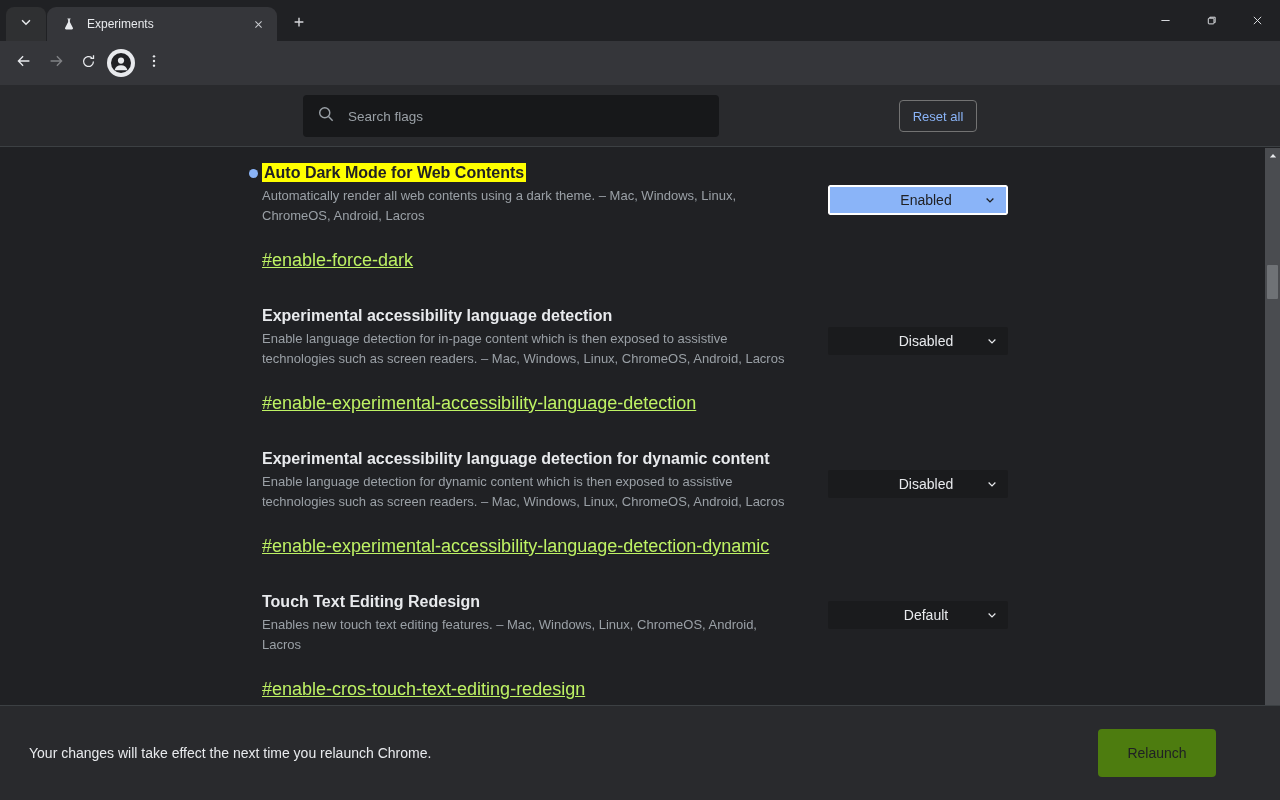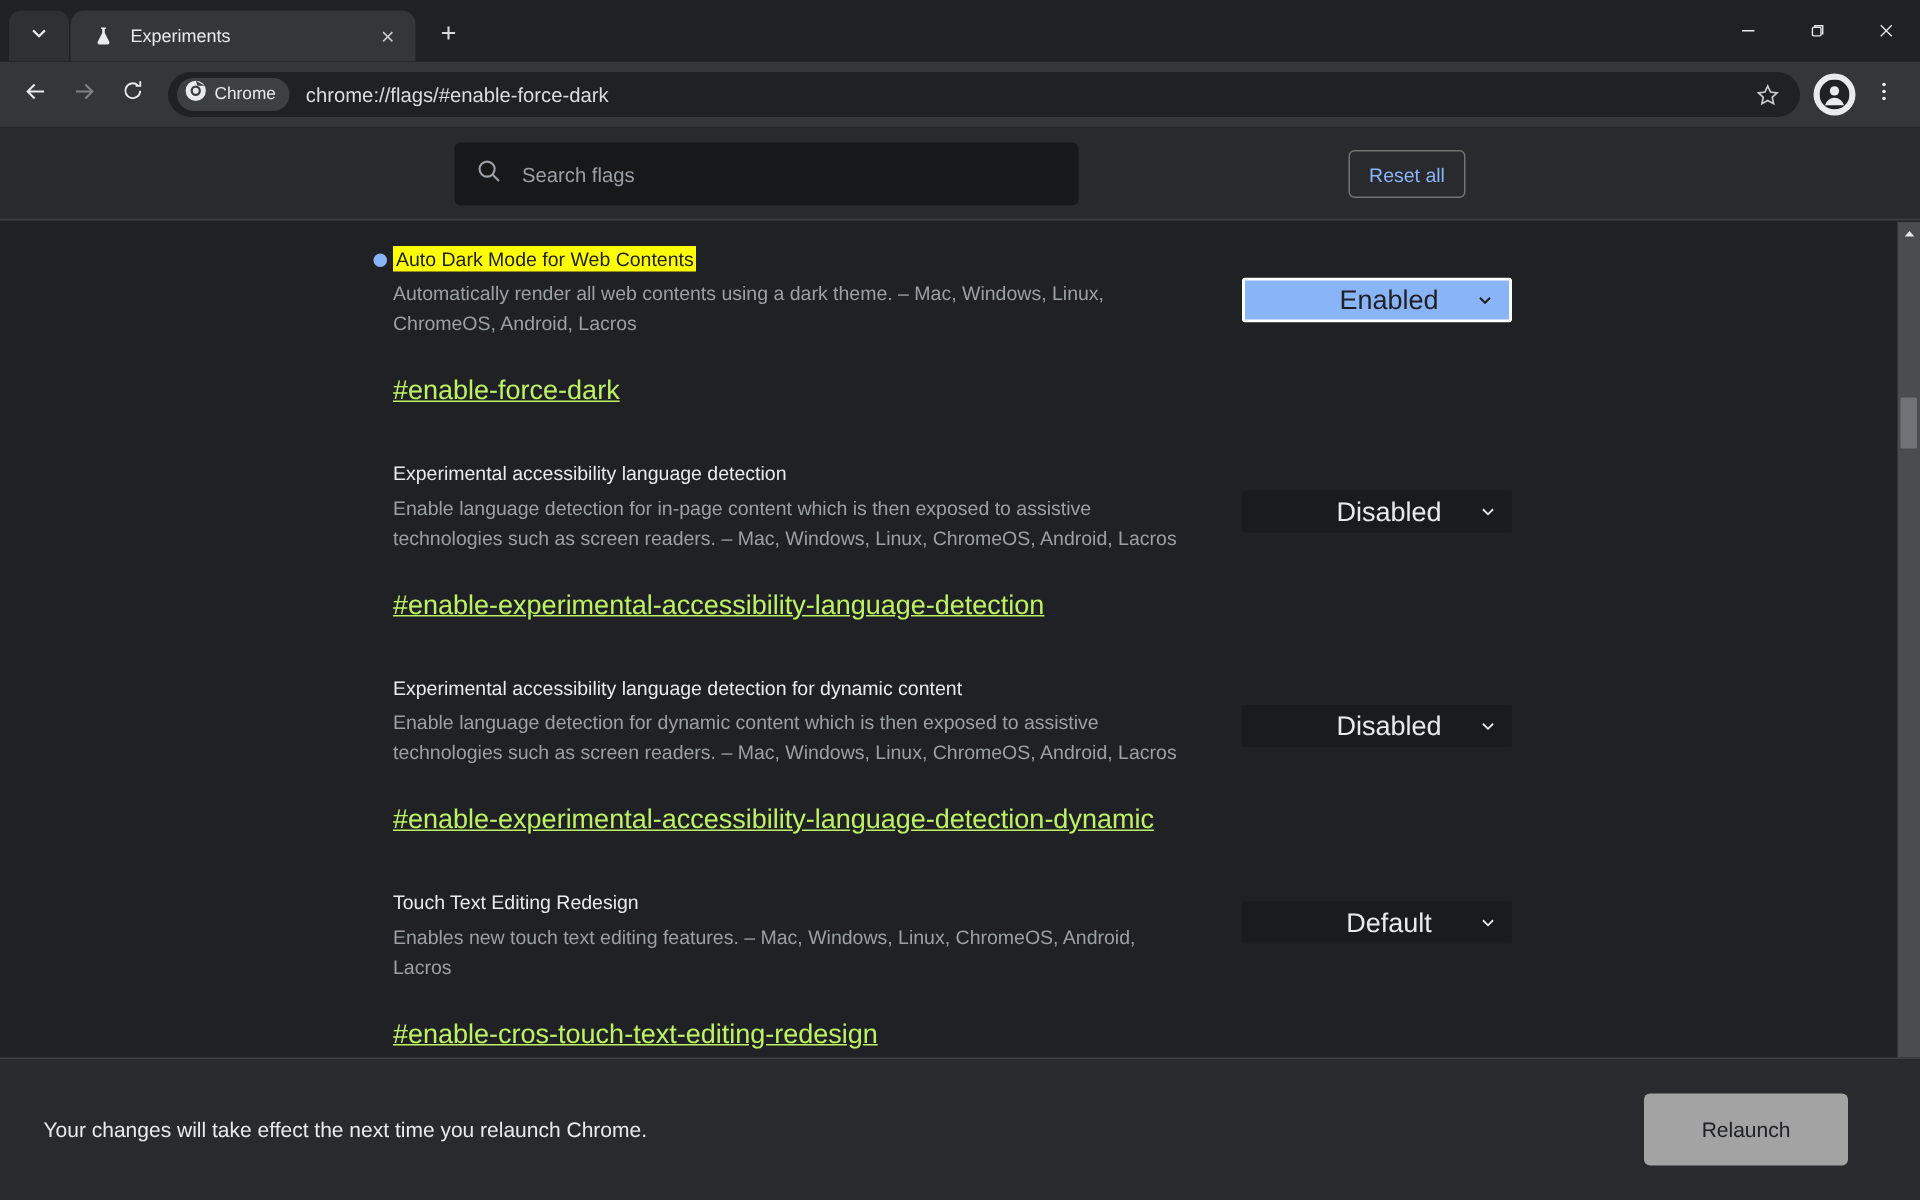--- a/index.html
+++ b/index.html
@@ -195,22 +195,22 @@
     padding: 0 0 0 262px;
     margin-bottom: 0;
     position: relative;
   }
   .flag-left {
     width: 566px;
     flex: 0 0 566px;
     padding: 8px 0 8px 0;
   }
   .flag-title {
-    font-size: 13px;
-    font-weight: normal;
+    font-size: 16px;
+    font-weight: bold;
     color: #e8eaed;
     line-height: 18px;
     display: inline;
     position: relative;
   }
   .flag-title.highlighted {
     background: #ffff00;
     color: #202124;
     padding: 1px 2px;
   }
@@ -244,21 +244,21 @@
     align-items: flex-start;
     justify-content: flex-start;
   }
   .flag-select {
     width: 181px;
     height: 28px;
     background: #1a1b1d;
     color: #e8eaed;
     border: none;
     border-radius: 2px;
-    font-size: 18px;
+    font-size: 14px;
     font-family: "Liberation Sans", sans-serif;
     display: flex; align-items: center; justify-content: center;
     position: relative;
     cursor: pointer;
   }
   .flag-select .sel-label {
     flex: 1 1 auto;
     text-align: center;
     padding-left: 16px;
   }
@@ -335,23 +335,23 @@
     display: flex; align-items: center;
     z-index: 10;
   }
   .relaunch-text {
     margin-left: 29px;
     font-size: 14px;
     color: #e8eaed;
   }
   .relaunch-btn {
     position: absolute;
-    right: 48px;
-    width: 136px; height: 48px;
-    background: #a3a3a3;
+    right: 64px;
+    width: 118px; height: 48px;
+    background: #4d7c0f;
     color: #202124;
     border: none;
     border-radius: 4px;
     font-size: 14px;
     font-family: "Liberation Sans", sans-serif;
     cursor: pointer;
   }
 </style>
 </head>
 <body>
@@ -427,39 +427,20 @@
     </div>
     <div class="tb-icon">
       <span>
         <svg viewBox="0 0 20 20" width="17" height="17" fill="none" stroke="#e8eaed" stroke-width="1.5">
           <path d="M15.8 10 a5.8 5.8 0 1 1 -1.9 -4.3"></path>
           <path d="M15.9 2.6 V6.2 H12.3"></path>
         </svg>
       </span>
     </div>
 
-    <div class="omnibox">
-      <div class="chrome-chip">
-        <span>
-          <svg viewBox="0 0 20 20" width="15" height="15">
-            <circle cx="10" cy="10" r="9" fill="#e8eaed"></circle>
-            <circle cx="10" cy="10" r="4.6" fill="#3c4043"></circle>
-            <circle cx="10" cy="10" r="2.6" fill="#e8eaed"></circle>
-            <path d="M10 1 L18 5.5 L11.5 5.5 Z" fill="#3c4043"></path>
-          </svg>
-        </span>
-        <span class="chrome-chip-label">Chrome</span>
-      </div>
-      <span class="omnibox-url">chrome://flags/#enable-force-dark</span>
-      <span class="omnibox-star tb-icon">
-        <svg viewBox="0 0 20 20" width="17" height="17" fill="none" stroke="#c9cbcf" stroke-width="1.3">
-          <path d="M10 2.8 L12.2 7.5 L17.3 8.1 L13.5 11.6 L14.6 16.6 L10 14.1 L5.4 16.6 L6.5 11.6 L2.7 8.1 L7.8 7.5 Z"></path>
-        </svg>
-      </span>
-    </div>
 
     <div class="avatar-btn">
       <svg viewBox="0 0 20 20" width="20" height="20">
         <circle cx="10" cy="10" r="10" fill="#202124"></circle>
         <circle cx="10" cy="7.6" r="3.1" fill="#e8eaed"></circle>
         <path d="M3.6 17.2 a6.6 6.6 0 0 1 12.8 0 Z" fill="#e8eaed"></path>
       </svg>
     </div>
     <div class="tb-icon">
       <span>

